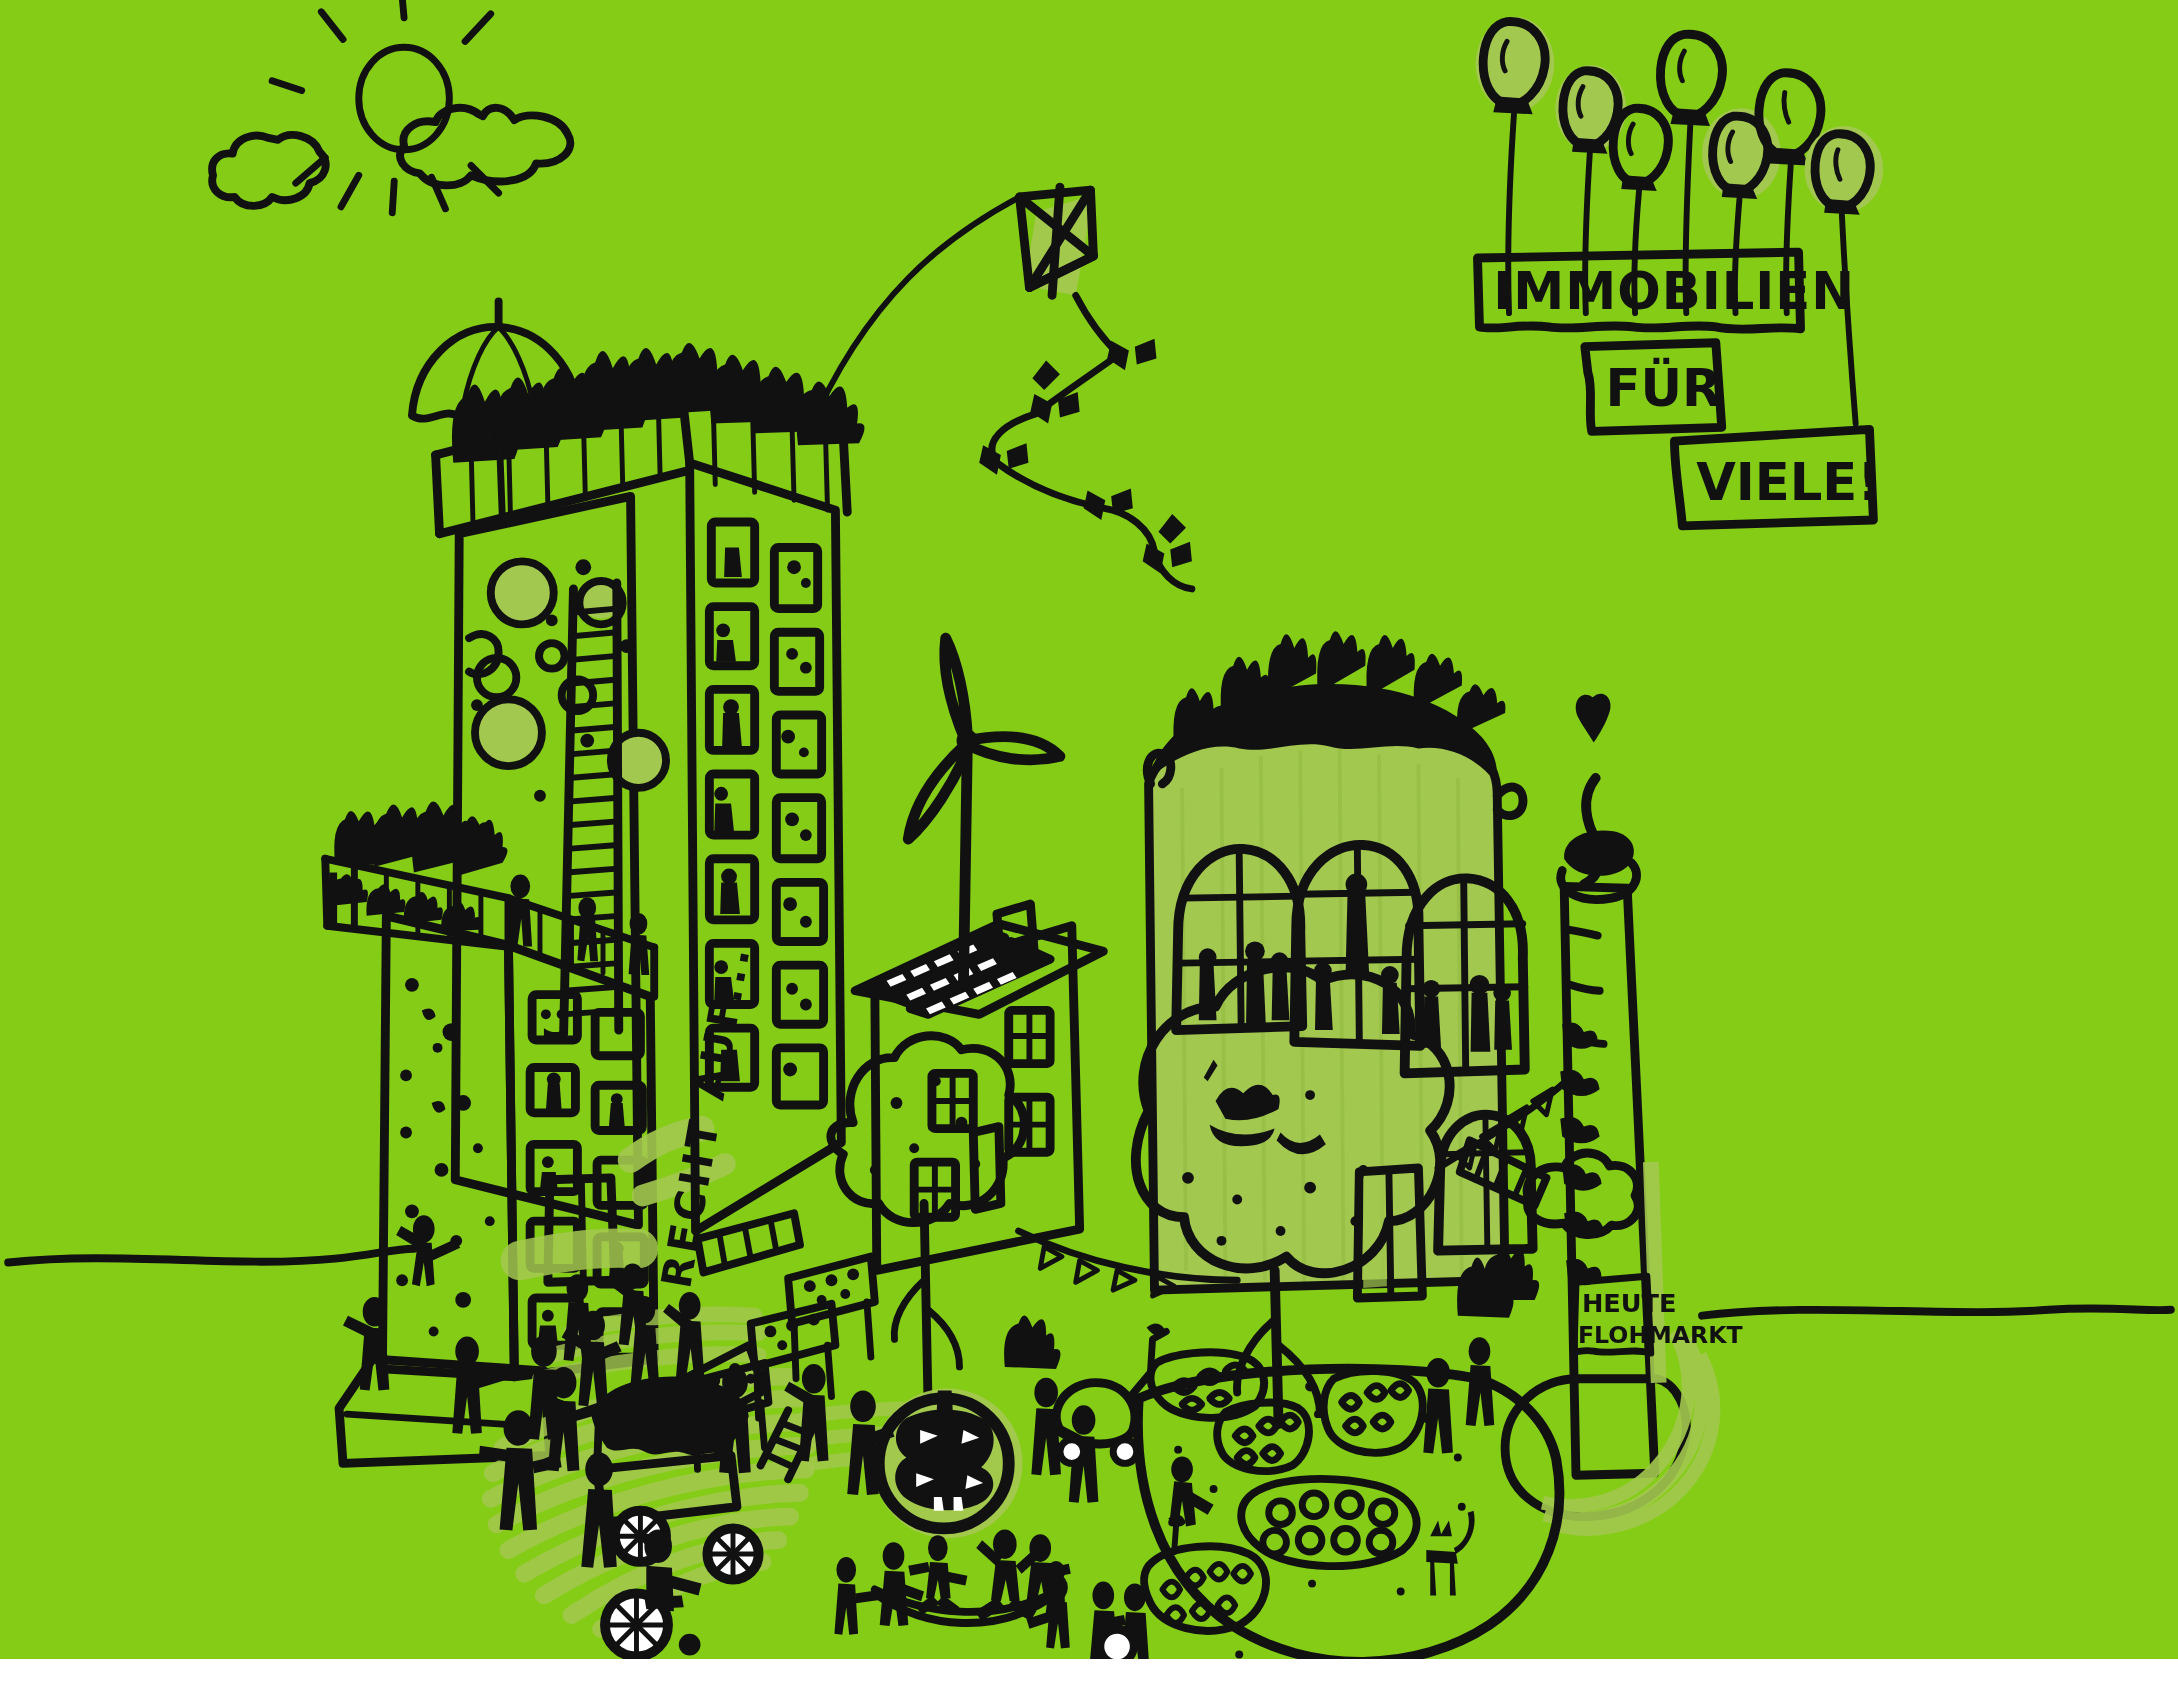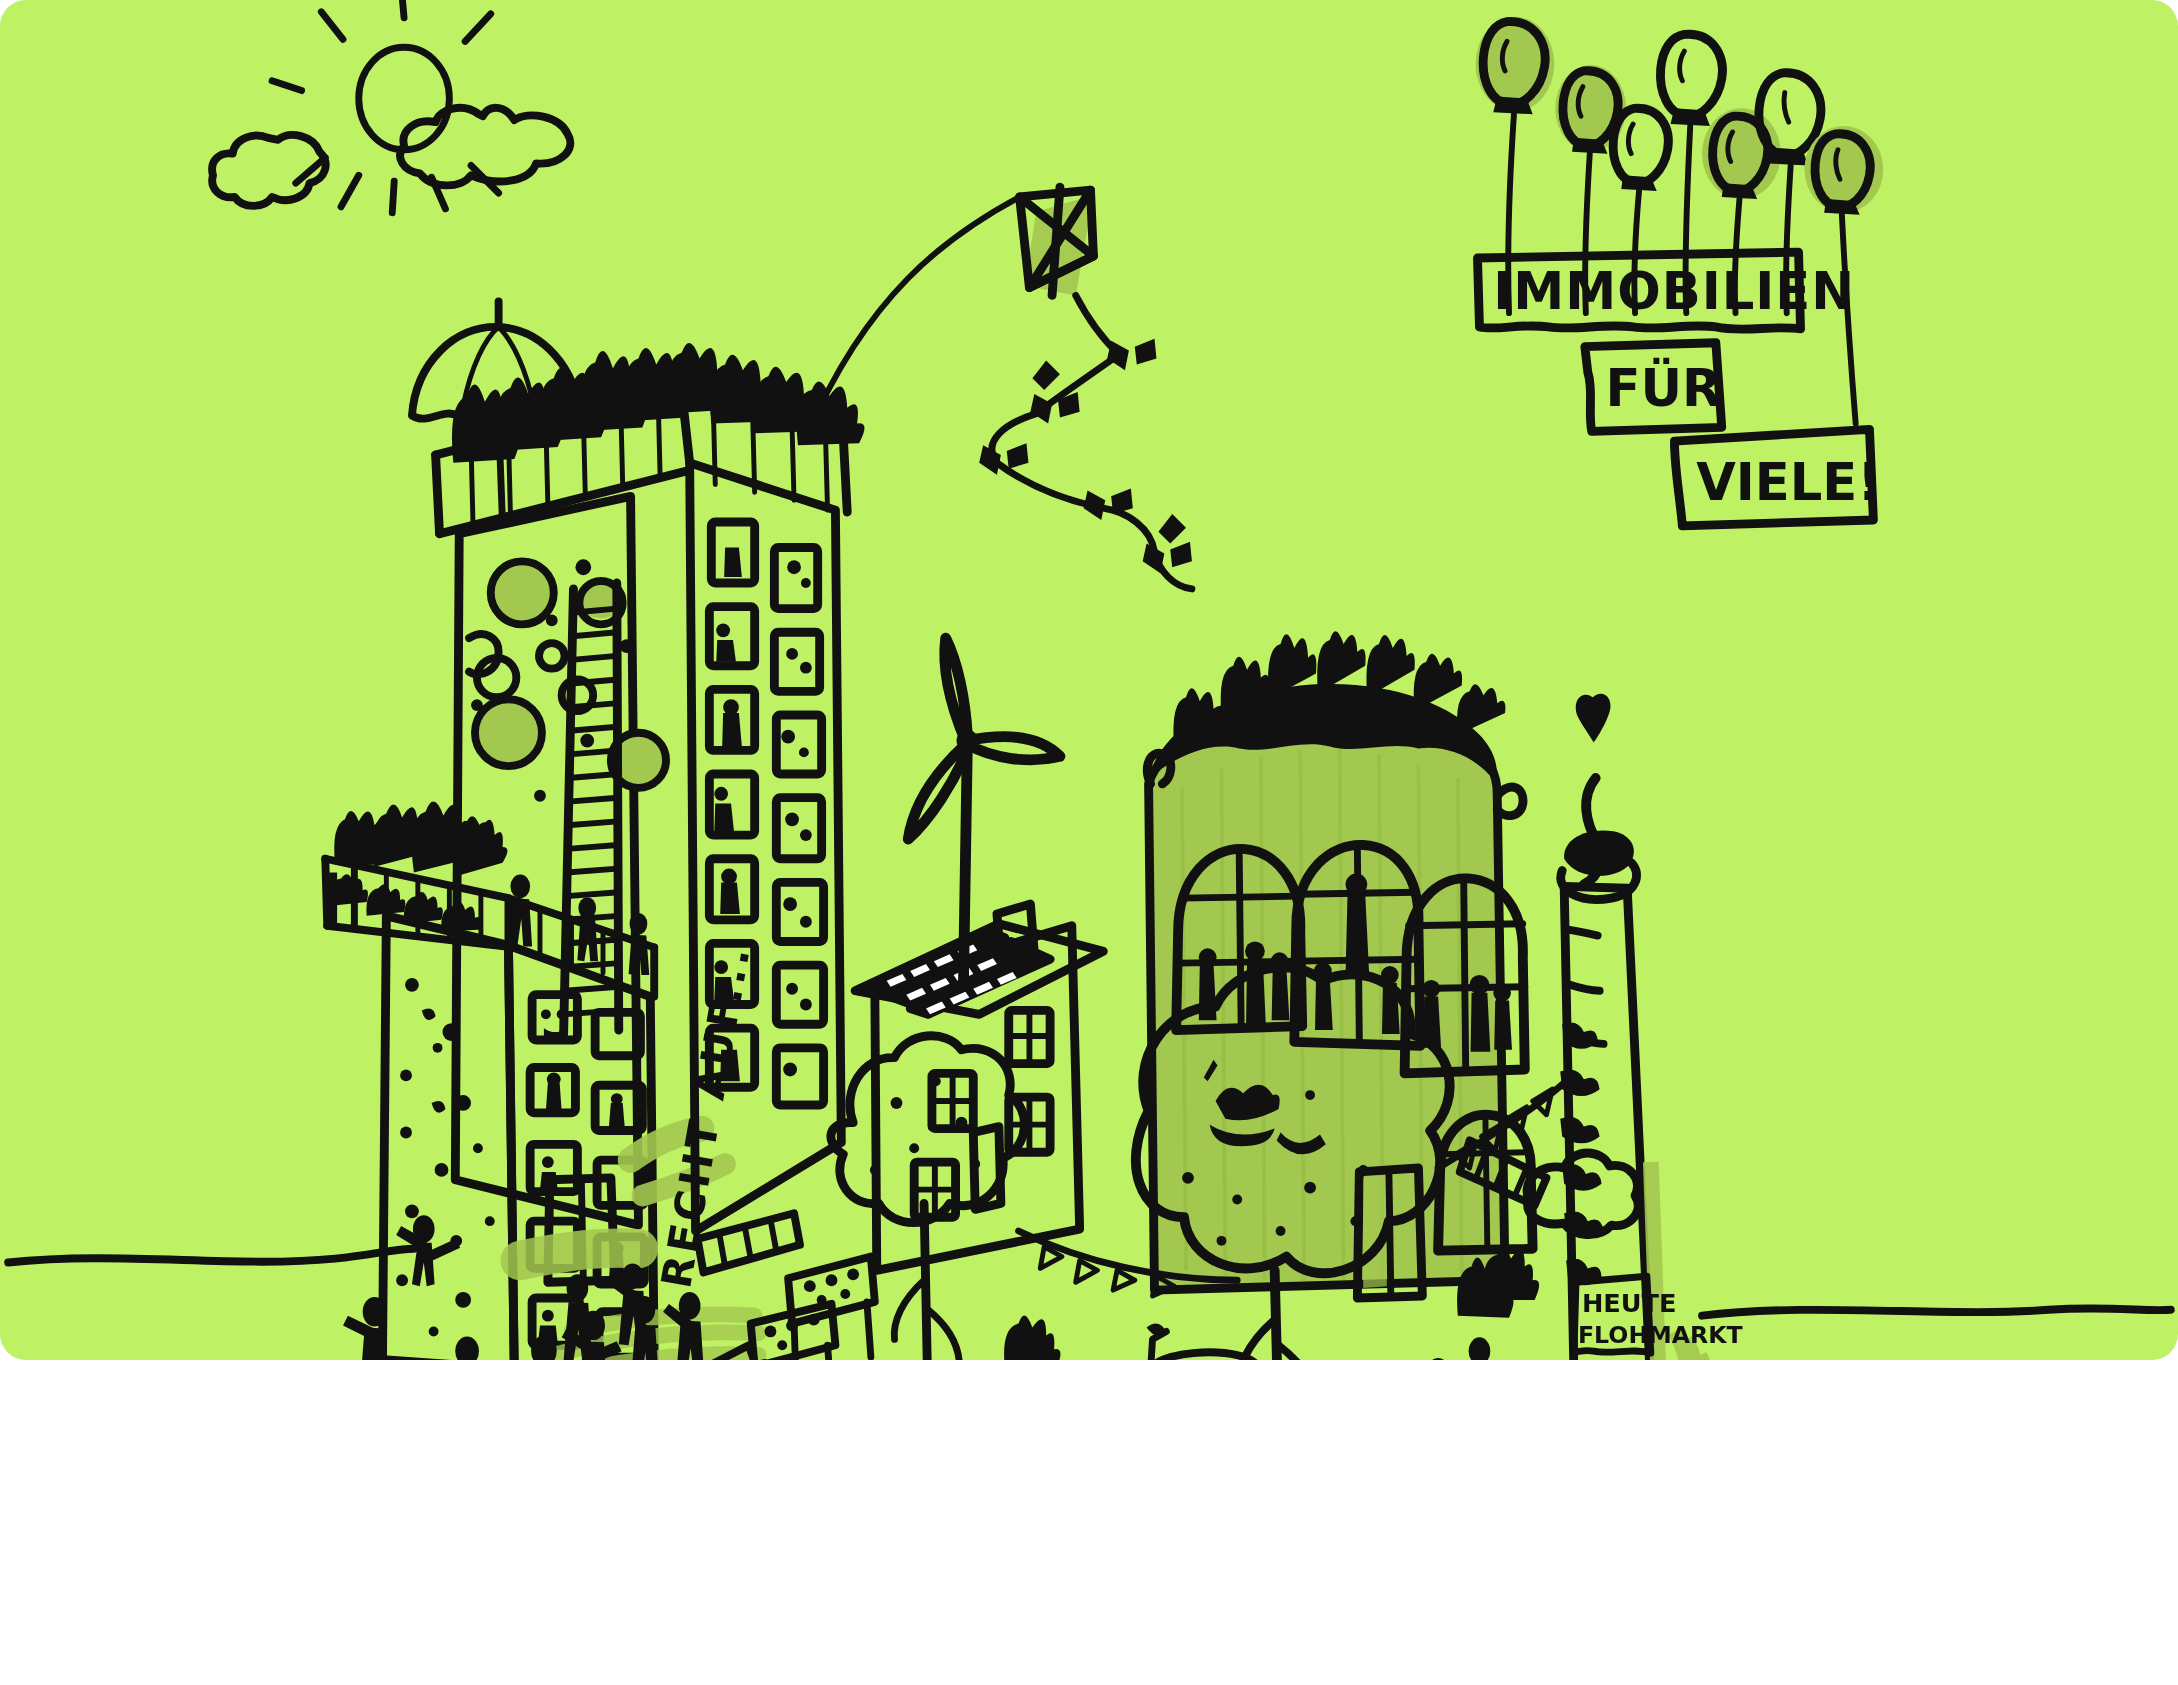--- a/index.html
+++ b/index.html
@@ -7,24 +7,23 @@
     margin: 0;
     padding: 0;
     background: #ffffff;
   }
   body {
     font-family: "Liberation Sans", sans-serif;
   }
   #stage {
     position: relative;
     width: 2178px;
-    height: 1360px;
-    background: #bef264;
+    height: 1659px;
+    background: #84cc16;
     overflow: hidden;
-    border-radius: 26px;
   }
   #scene {
     position: absolute;
     inset: 0;
     width: 2178px;
     height: 1685px;
   }
   .hand-text {
     font-family: "DejaVu Sans", sans-serif;
     font-weight: bold;

